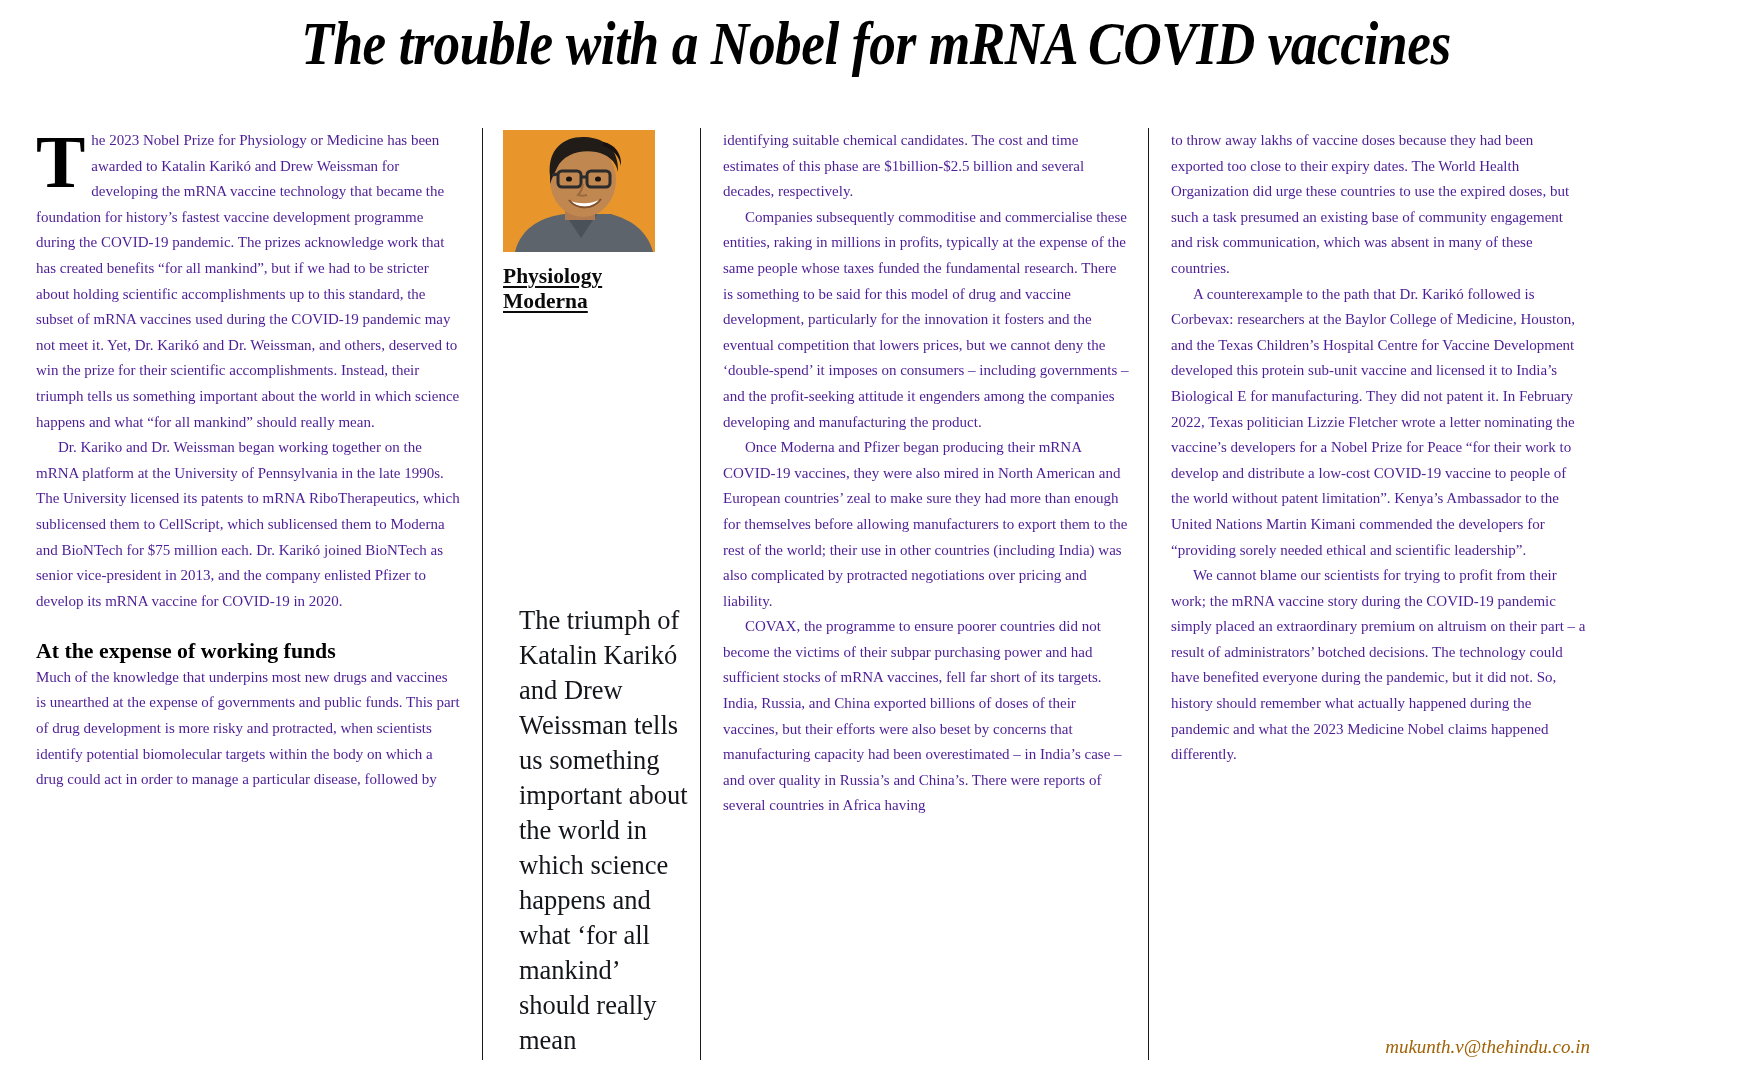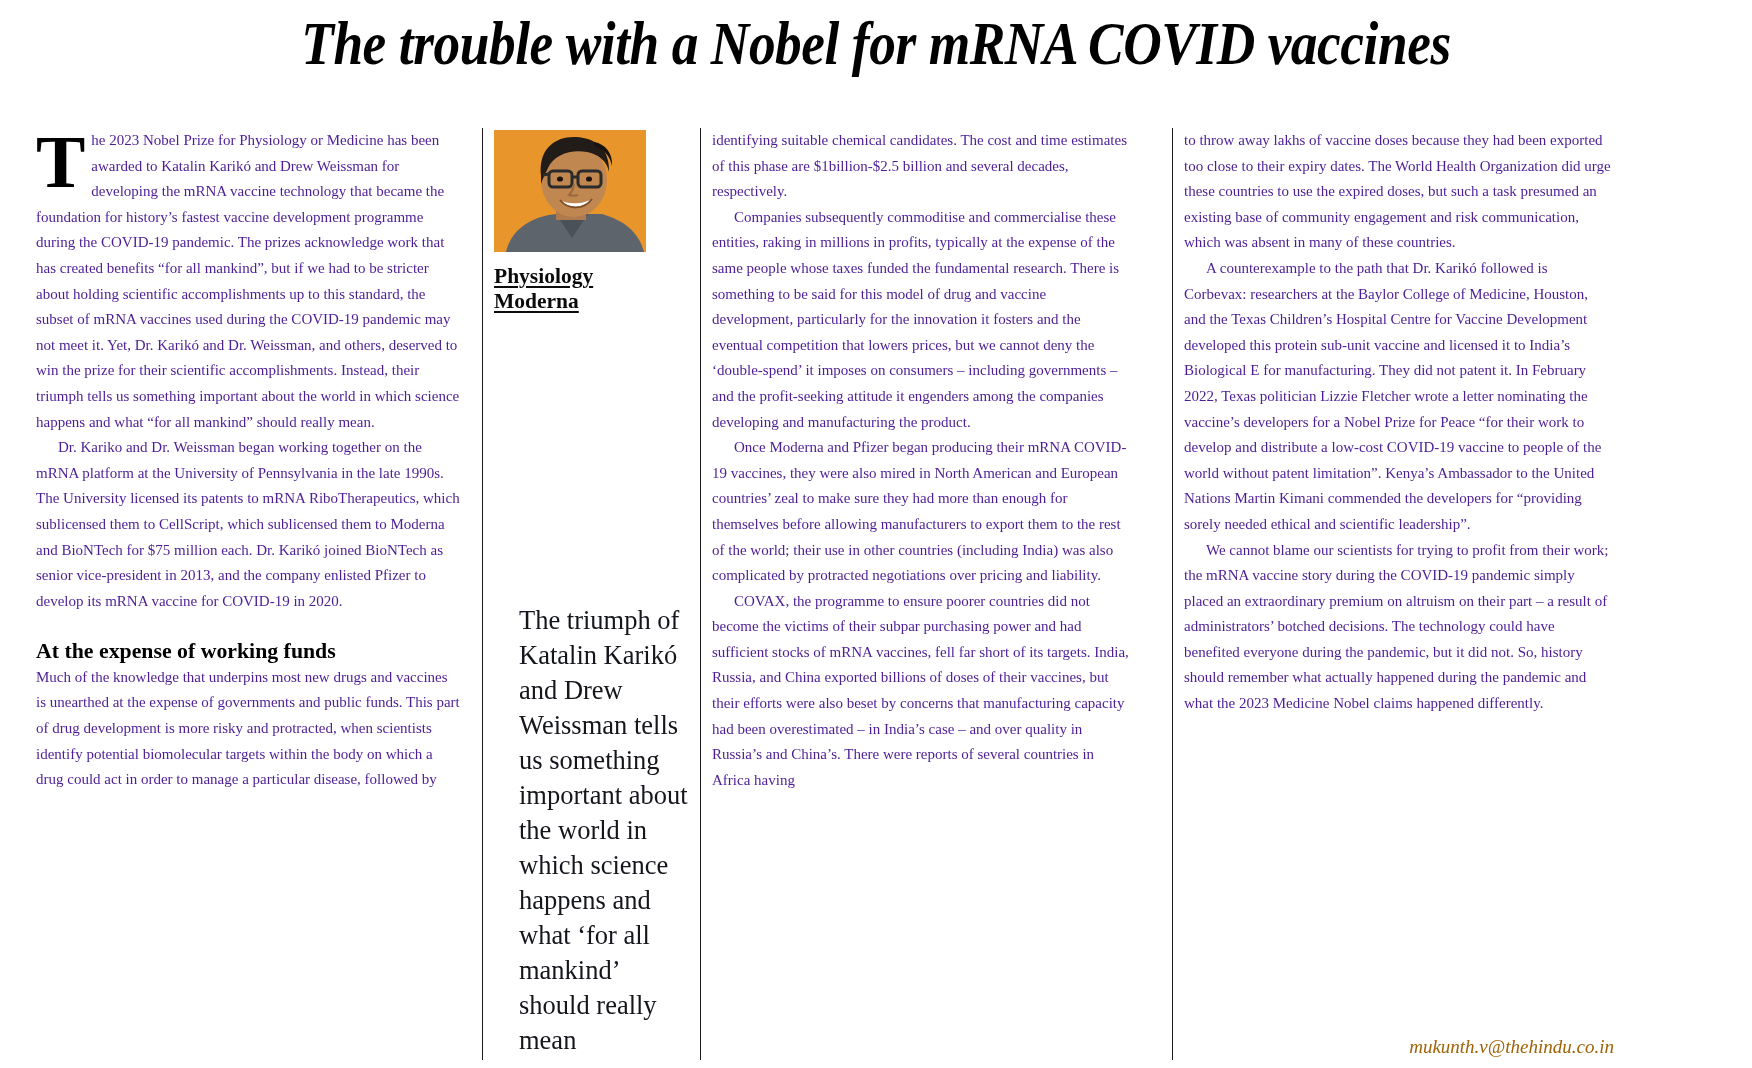--- a/index.html
+++ b/index.html
@@ -55,27 +55,26 @@
     align-items: stretch;
   }
 
   .col {
     position: relative;
     box-sizing: border-box;
     overflow: hidden;
   }
   .col.rule {
     border-left: 1.6px solid #1a1a1a;
-    padding-left: 11px;
   }
 
   .c1 { width: 446px; padding-right: 22px; }
   .c2 { width: 218px; padding-left: 20px; padding-right: 16px; }
   .c3 { width: 448px; padding-left: 22px; padding-right: 18px; }
-  .c4 { width: 448px; padding-left: 22px; padding-right: 8px; margin-left: 24px; }
+  .c4 { width: 448px; padding-left: 22px; padding-right: 8px; }
 
   
   p.body {
     font-size: 15px;
     line-height: 25.6px;
     margin: 0;
     text-align: left;
     hyphens: none;
     color: #4c1d95;
   }

